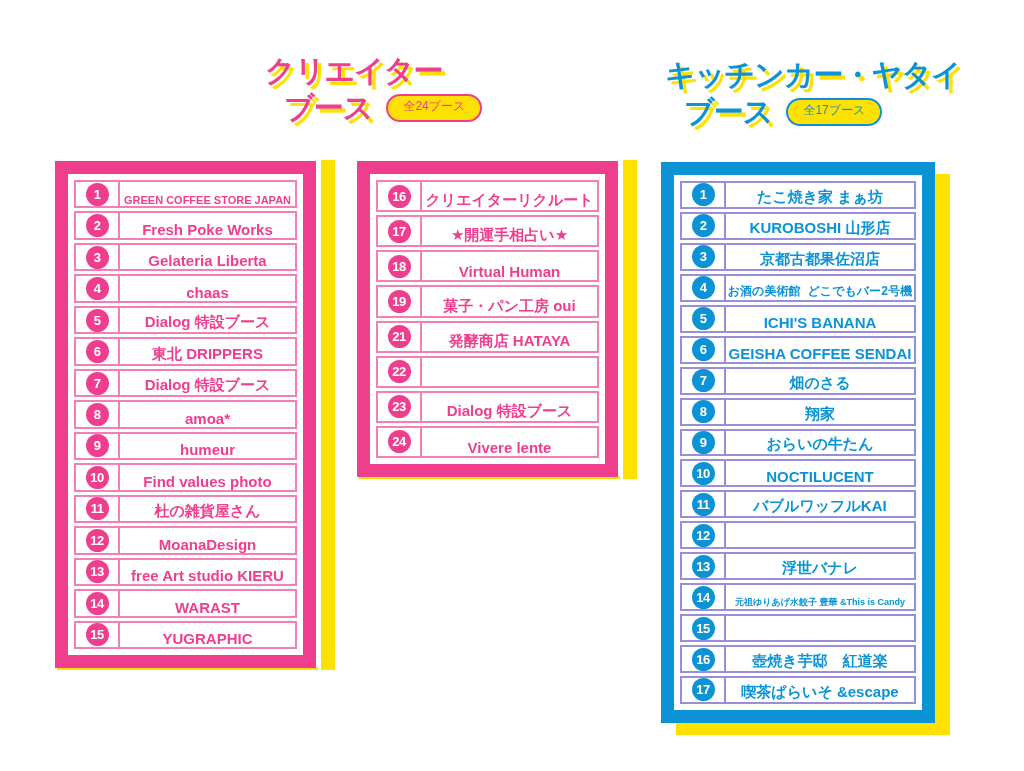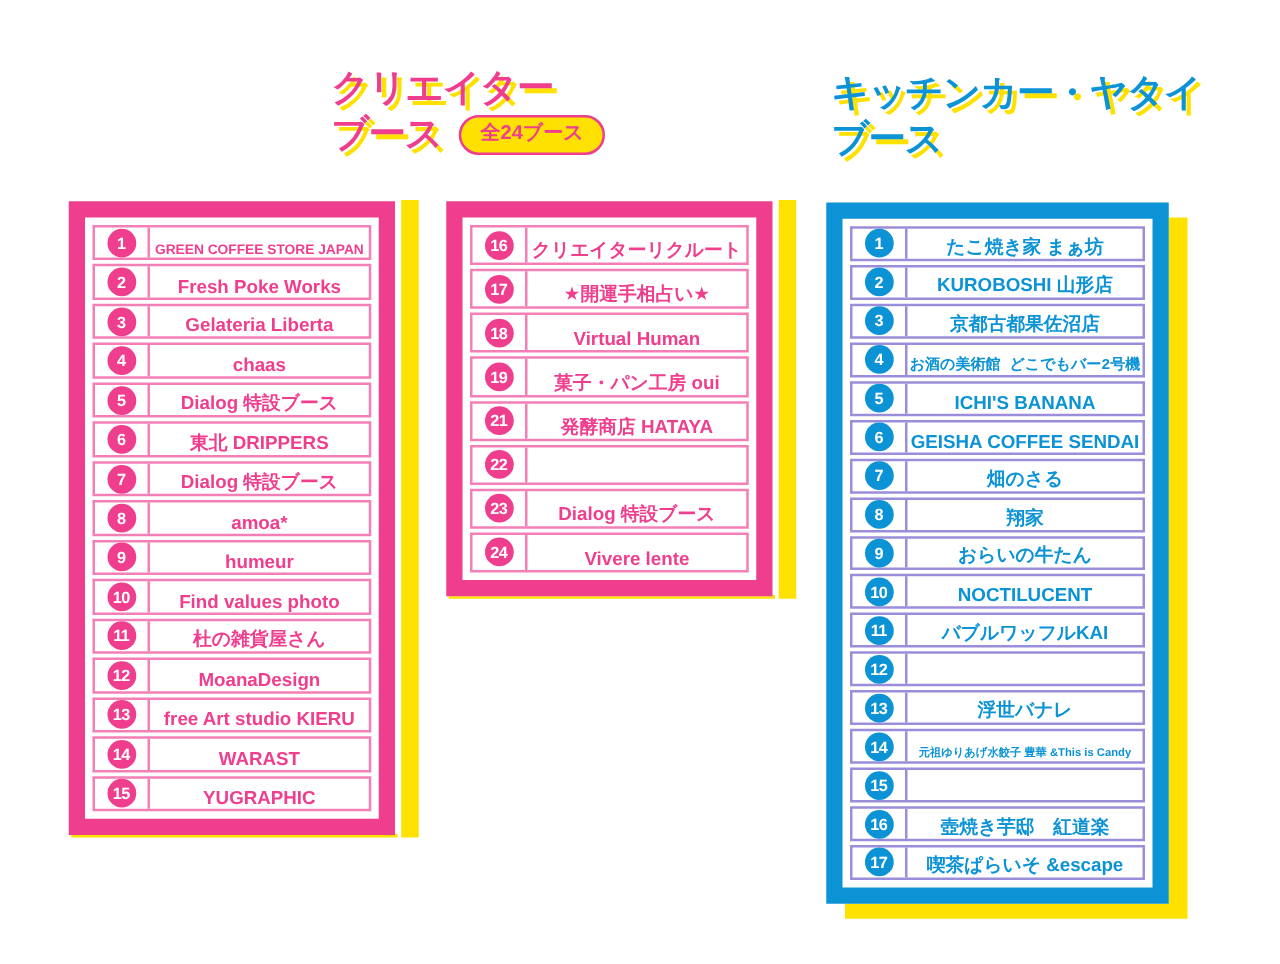--- a/index.html
+++ b/index.html
@@ -23,25 +23,26 @@
   .title-line1{
     font-size:30px;line-height:1.15;letter-spacing:-1px;
     text-shadow:4px 4px 0 var(--yellow);
   }
   .title-line2{
     display:flex;align-items:center;gap:14px;margin-top:2px;
   }
   .title-line2 .booth-word{
     font-size:30px;line-height:1.15;letter-spacing:-1px;
     text-shadow:4px 4px 0 var(--yellow);
+    margin-left:19px;
   }
   .badge{
     display:inline-flex;align-items:center;justify-content:center;
     background:var(--yellow);border-radius:999px;
-    padding:4px 15px 6px;font-size:16px;font-weight:bold;
+    padding:4px 15px 6px;font-size:12px;font-weight:normal;
     line-height:1.15;white-space:nowrap;
   }
   .pink-theme .title-line1,.pink-theme .booth-word{color:var(--pink);}
   .pink-theme .badge{color:var(--pink);border:2.5px solid var(--pink);}
   .blue-theme .title-line1,.blue-theme .booth-word{color:var(--blue);}
   .blue-theme .badge{color:var(--blue);border:2.5px solid var(--blue);}
 
   
   .table-wrap{position:absolute;}
   .booth-table{
@@ -113,20 +114,21 @@
     <div class="title-line2">
       <span class="booth-word">ブース</span>
       <span class="badge">全24ブース</span>
     </div>
   </div>
 
   <div class="title-block blue-theme" id="title-kitchen">
     <div class="title-line1">キッチンカー・ヤタイ</div>
     <div class="title-line2">
       <span class="booth-word">ブース</span>
+      <span class="badge">全17ブース</span>
     </div>
   </div>
 
   <div class="table-wrap pink-theme" id="table-creator-1">
     <div class="shadow-stripe-v"></div>
     <div class="shadow-line-h"></div>
     <div class="booth-table">
         <div class="row">
     <div class="num-cell">
       <span class="circle">1</span>

